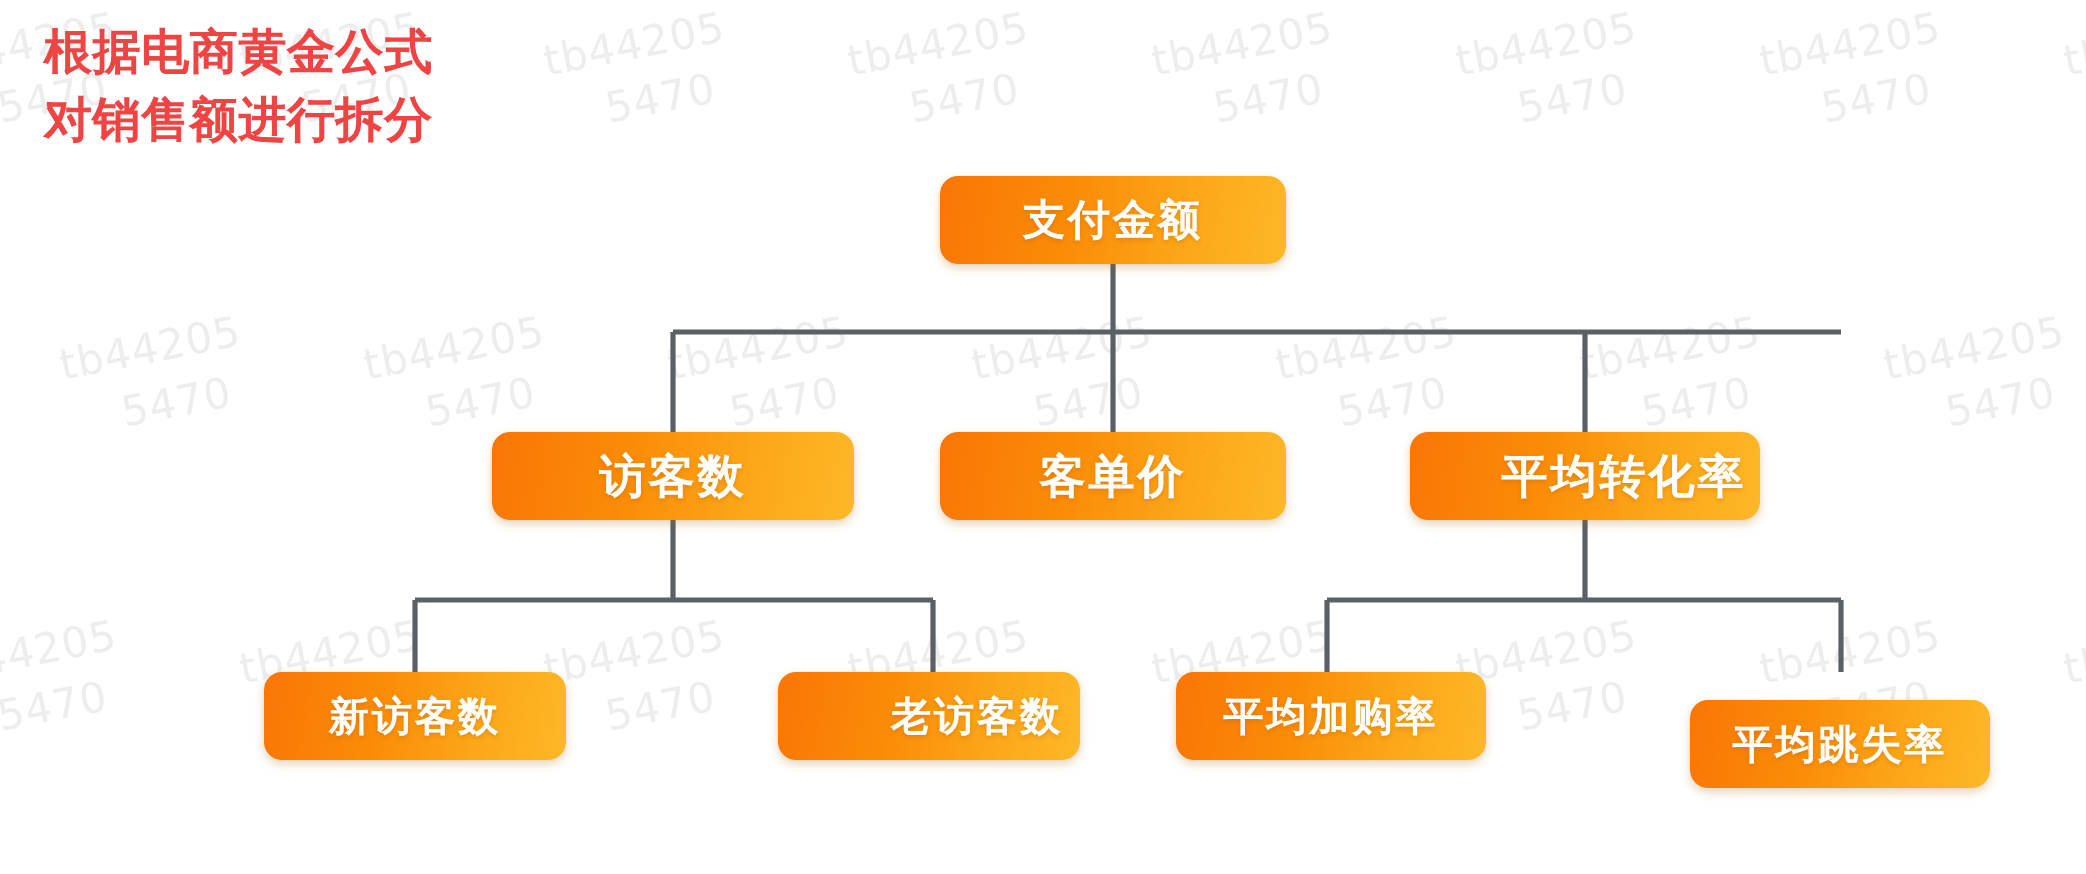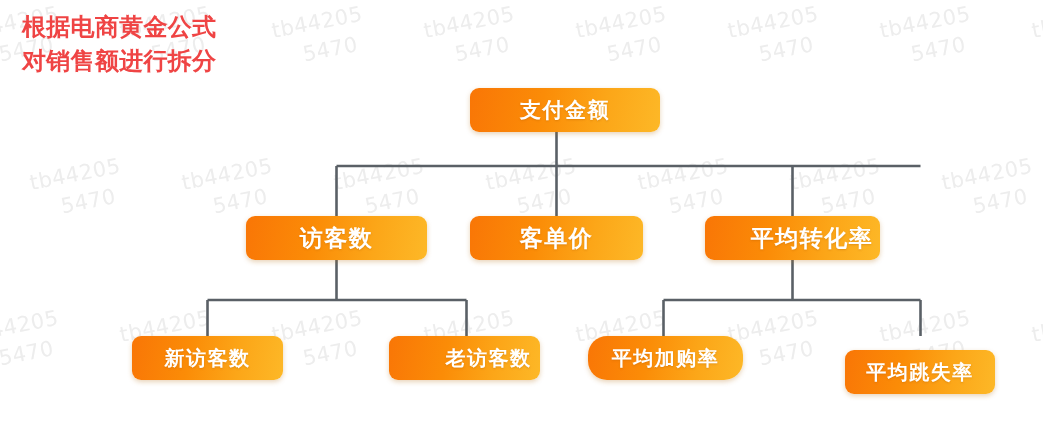--- a/index.html
+++ b/index.html
@@ -136,24 +136,24 @@
       <path d="M207.5 300 L207.5 336"></path>
       <path d="M466.5 300 L466.5 336"></path>
 
       <path d="M792.5 260 L792.5 300"></path>
       <path d="M663.5 300 L920.5 300"></path>
       <path d="M663.5 300 L663.5 336"></path>
       <path d="M920.5 300 L920.5 336"></path>
     </g>
   </svg>
 
-  <div class="node lvl1" style="left:470px; top:88px; width:190px; height:44px;">支付金额</div>
+  <div class="node lvl1" style="left:470px; top:88px; width:173px; height:44px;">支付金额</div>
 
   <div class="node lvl2" style="left:246px; top:216px; width:181px; height:44px;">访客数</div>
   <div class="node lvl2" style="left:470px; top:216px; width:173px; height:44px;text-align:right;">客单价</div>
   <div class="node lvl2" style="left:705px; top:216px; width:175px; height:44px;padding-left:39px;">平均转化率</div>
 
   <div class="node lvl3" style="left:132px; top:336px; width:151px; height:44px;">新访客数</div>
   <div class="node lvl3" style="left:389px; top:336px; width:151px; height:44px;padding-left:48px;">老访客数</div>
-  <div class="node lvl3" style="left:588px; top:336px; width:155px; height:44px;border-radius:19px;">平均加购率</div>
+  <div class="node lvl3" style="left:588px; top:336px; width:155px; height:44px;">平均加购率</div>
   <div class="node lvl3" style="left:845px; top:336px; width:150px; height:44px;margin-top:14px;">平均跳失率</div>
 
 </div>
 
 </body></html>

